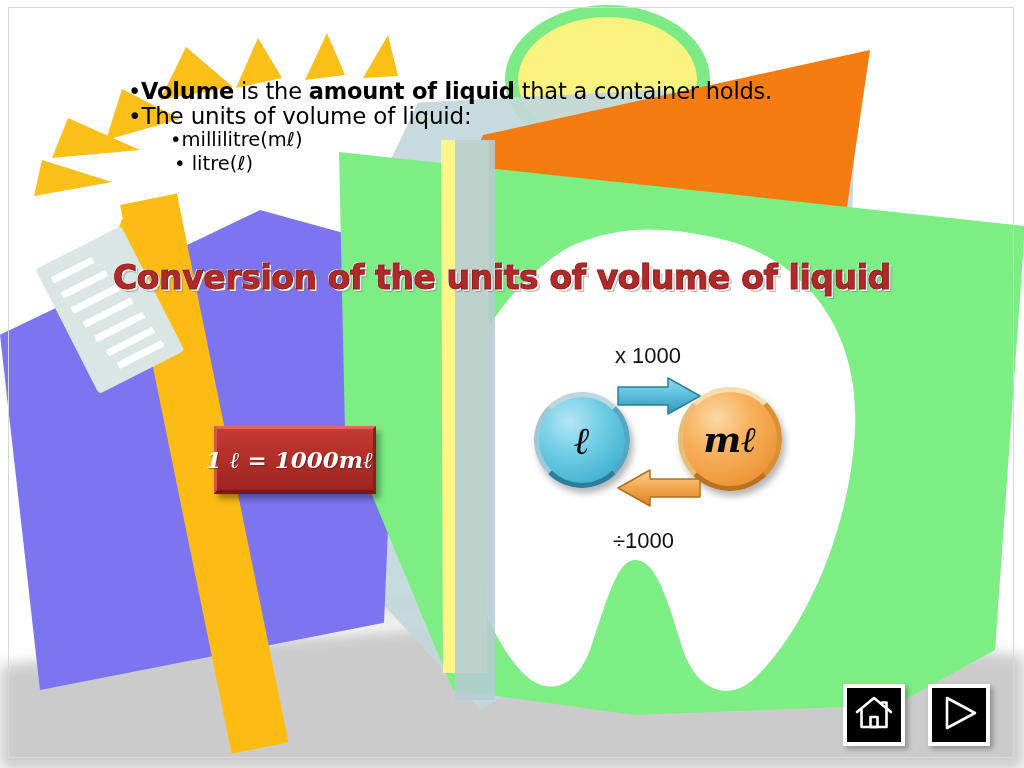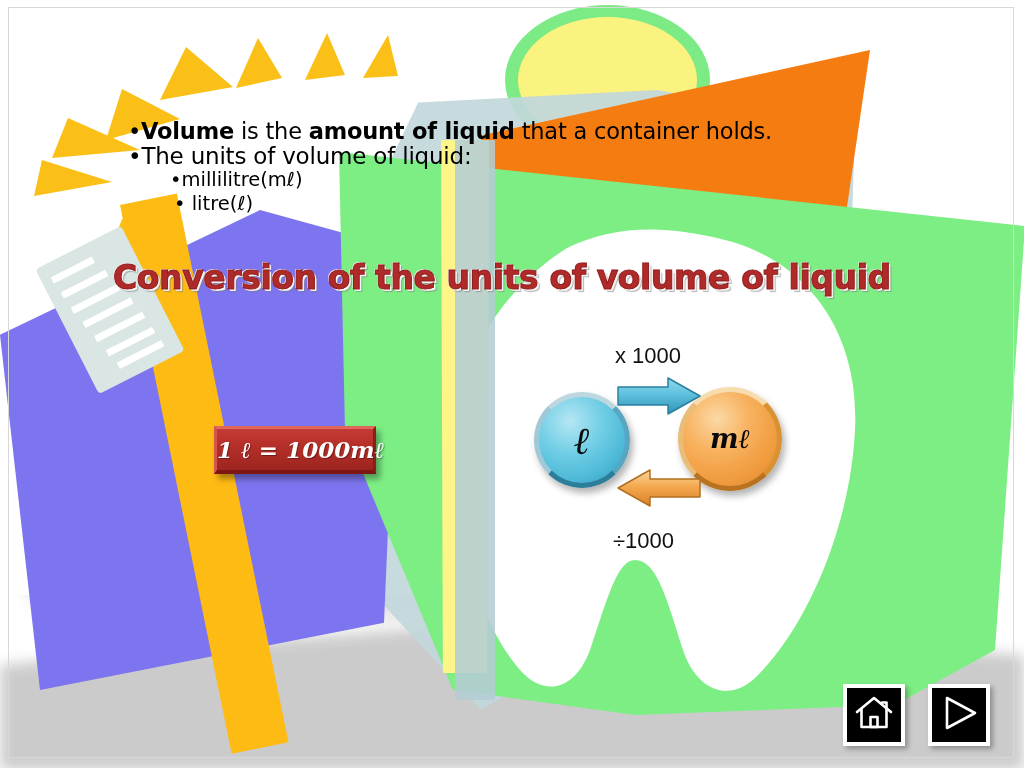--- a/index.html
+++ b/index.html
@@ -132,21 +132,21 @@
   }
 
   
   #bullets {
     left: 128px; top: 80px;
     width: 730px;
     z-index: 20;
     color: #000;
     font-family: "DejaVu Sans", sans-serif;
   }
-  .bullet-line { white-space: nowrap; line-height: 1.02; margin-top: 40px; }
+  .bullet-line { white-space: nowrap; line-height: 1.02; }
   #b-line1 { font-size: 22.5px; letter-spacing: -.2px; }
   #b-line1 .strong { font-weight: bold; }
   #b-line2 { font-size: 23px; margin-top: 2px; letter-spacing: -.2px; }
   #b-line3 { font-size: 19.5px; margin-top: 4px; margin-left: 46px; }
   #b-line4 { font-size: 19.5px; margin-top: 2px; margin-left: 42px; }
 
   
   #title {
     left: 113px; top: 258px;
     width: 760px;
@@ -161,32 +161,32 @@
       2px 2px 0 #f0f0f0,
       3px 3px 1px rgba(120,120,120,.55),
       -1px -1px 0 #f5eded;
     -webkit-text-stroke: 1px #8f1d1d;
     white-space: nowrap;
   }
 
   
   #red-plate {
     left: 214px; top: 426px;
-    width: 162px; height: 48px;
+    width: 162px; height: 68px;
     z-index: 26;
     background: linear-gradient(180deg, #c33b34 0%, #b52f29 42%, #9e241f 100%);
     border-top: 3px solid #e0675c;
     border-left: 3px solid #d3554b;
     border-right: 3px solid #8d1d19;
     border-bottom: 4px solid #7e1713;
     box-sizing: border-box;
     box-shadow: 4px 5px 6px rgba(0,0,0,.35);
     display: flex;
     align-items: center;
-    justify-content: flex-start;
+    justify-content: flex-end;
   }
   #red-plate-text {
     color: #ffffff;
     font-family: "DejaVu Serif", serif;
     font-style: italic;
     font-weight: bold;
     font-size: 23px;
     white-space: nowrap;
     text-shadow: 1px 1px 1px rgba(0,0,0,.35);
   }
@@ -224,21 +224,21 @@
     border-color: #f7dcae #d99232 #b87220 #e8bd78;
     box-sizing: border-box;
   }
   .unit-text {
     font-family: "DejaVu Serif", serif;
     font-style: italic;
     font-weight: bold;
     color: #0a0a0a;
   }
   #circle-l .unit-text  { font-size: 38px; }
-  #circle-ml .unit-text { font-size: 27px; }
+  #circle-ml .unit-text { font-size: 36px; }
 
   #arrow-right { position: absolute; left: 96px; top: 46px; width: 86px; height: 40px; }
   #arrow-left  { position: absolute; left: 96px; top: 138px; width: 86px; height: 40px; }
 
   
   .nav-btn {
     position: absolute;
     width: 62px; height: 62px;
     background: #000000;
     border: 4px solid #ffffff;

